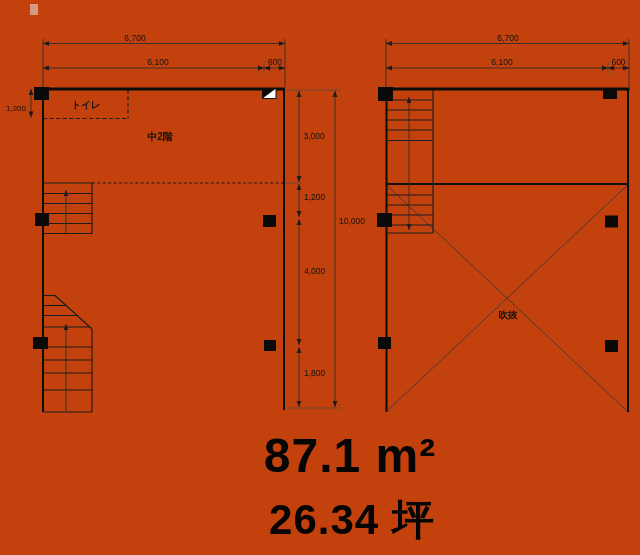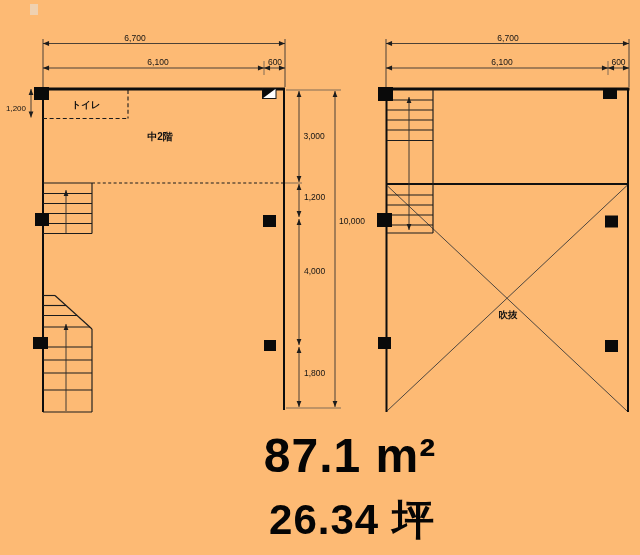--- a/index.html
+++ b/index.html
@@ -1,16 +1,16 @@
 <!DOCTYPE html>
 <html><head>
 <meta charset="utf-8">
 <style>
   html,body{margin:0;padding:0;background:#ffffff;}
-  #stage{position:relative;width:640px;height:555px;background:#fdba74;overflow:hidden;
+  #stage{position:relative;width:640px;height:555px;background:#c2410c;overflow:hidden;
          font-family:"Liberation Sans",sans-serif;}
   svg{position:absolute;left:0;top:0;}
   
   .wall   {stroke:#0d0d0d;stroke-width:2;fill:none;}
   .wallh  {stroke:#0d0d0d;stroke-width:3;fill:none;}
   .wallm  {stroke:#111111;stroke-width:2.2;fill:none;}
   .med    {stroke:#1c1c1c;stroke-width:1.15;fill:none;}
   .thin   {stroke:#2c2c2c;stroke-width:0.9;fill:none;}
   .xline  {stroke:#3a3a3a;stroke-width:0.9;fill:none;}
   .dash   {stroke:#1c1c1c;stroke-width:1.1;fill:none;stroke-dasharray:4 2.6;}

